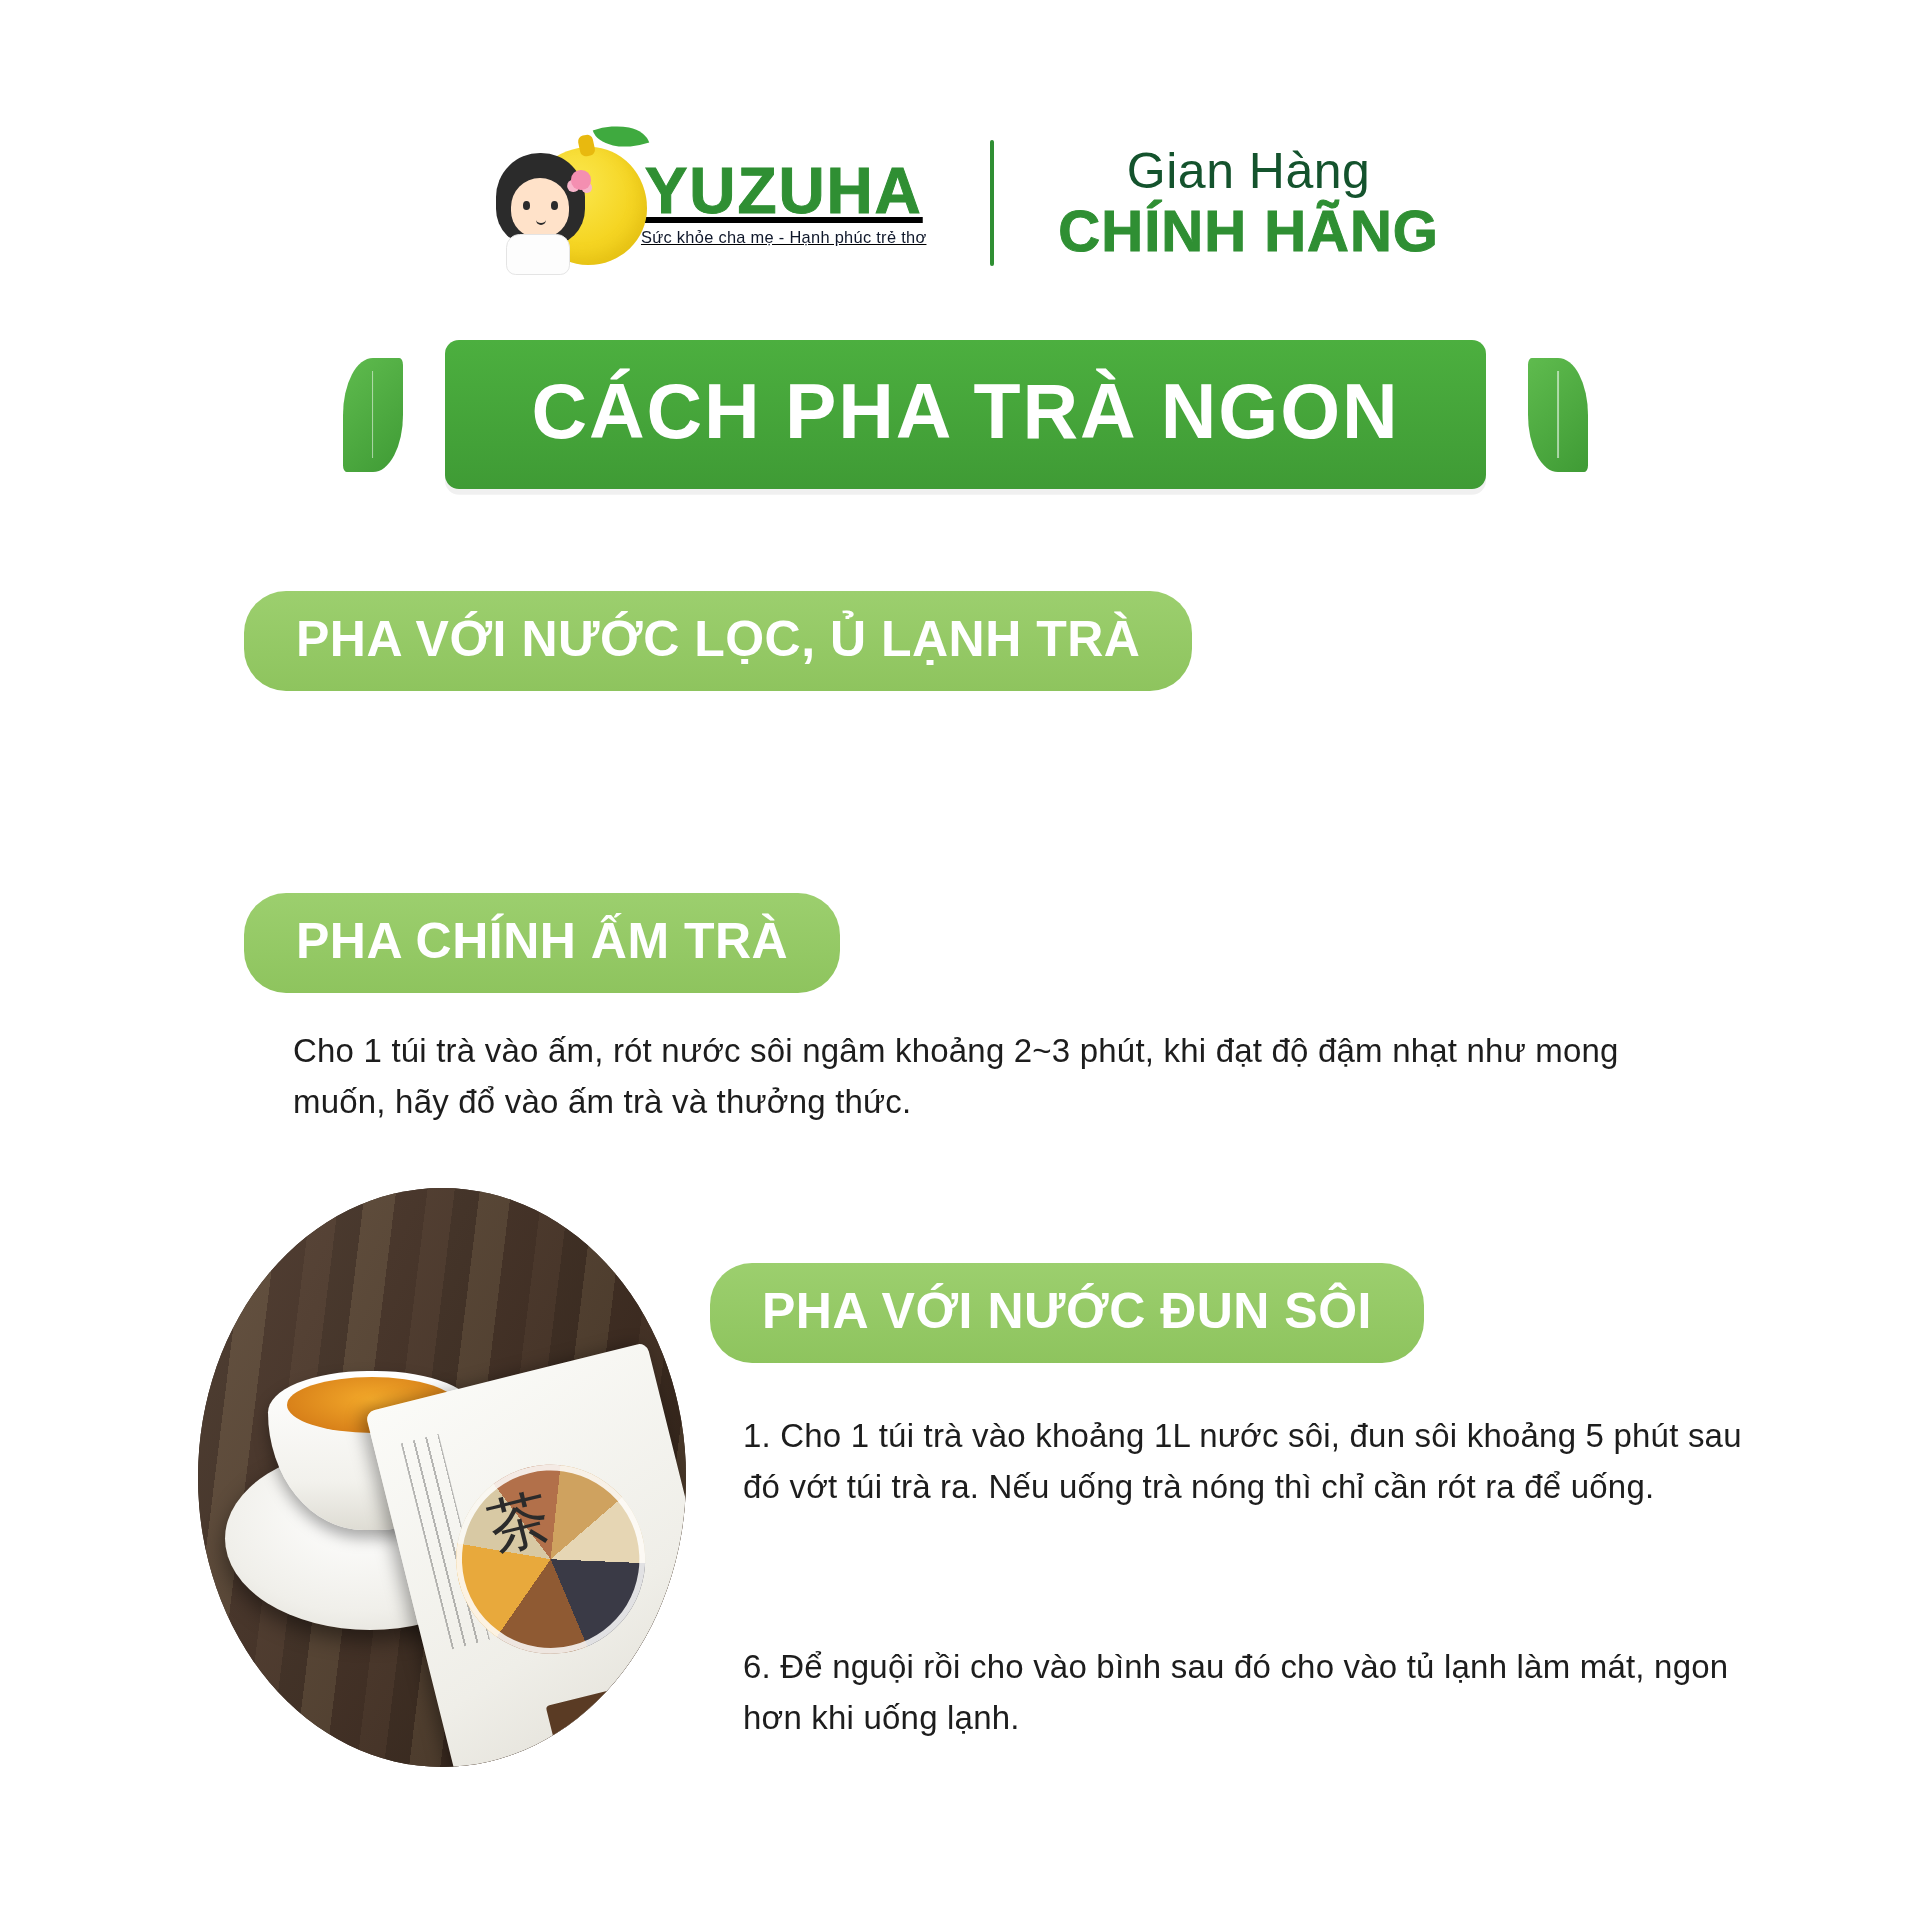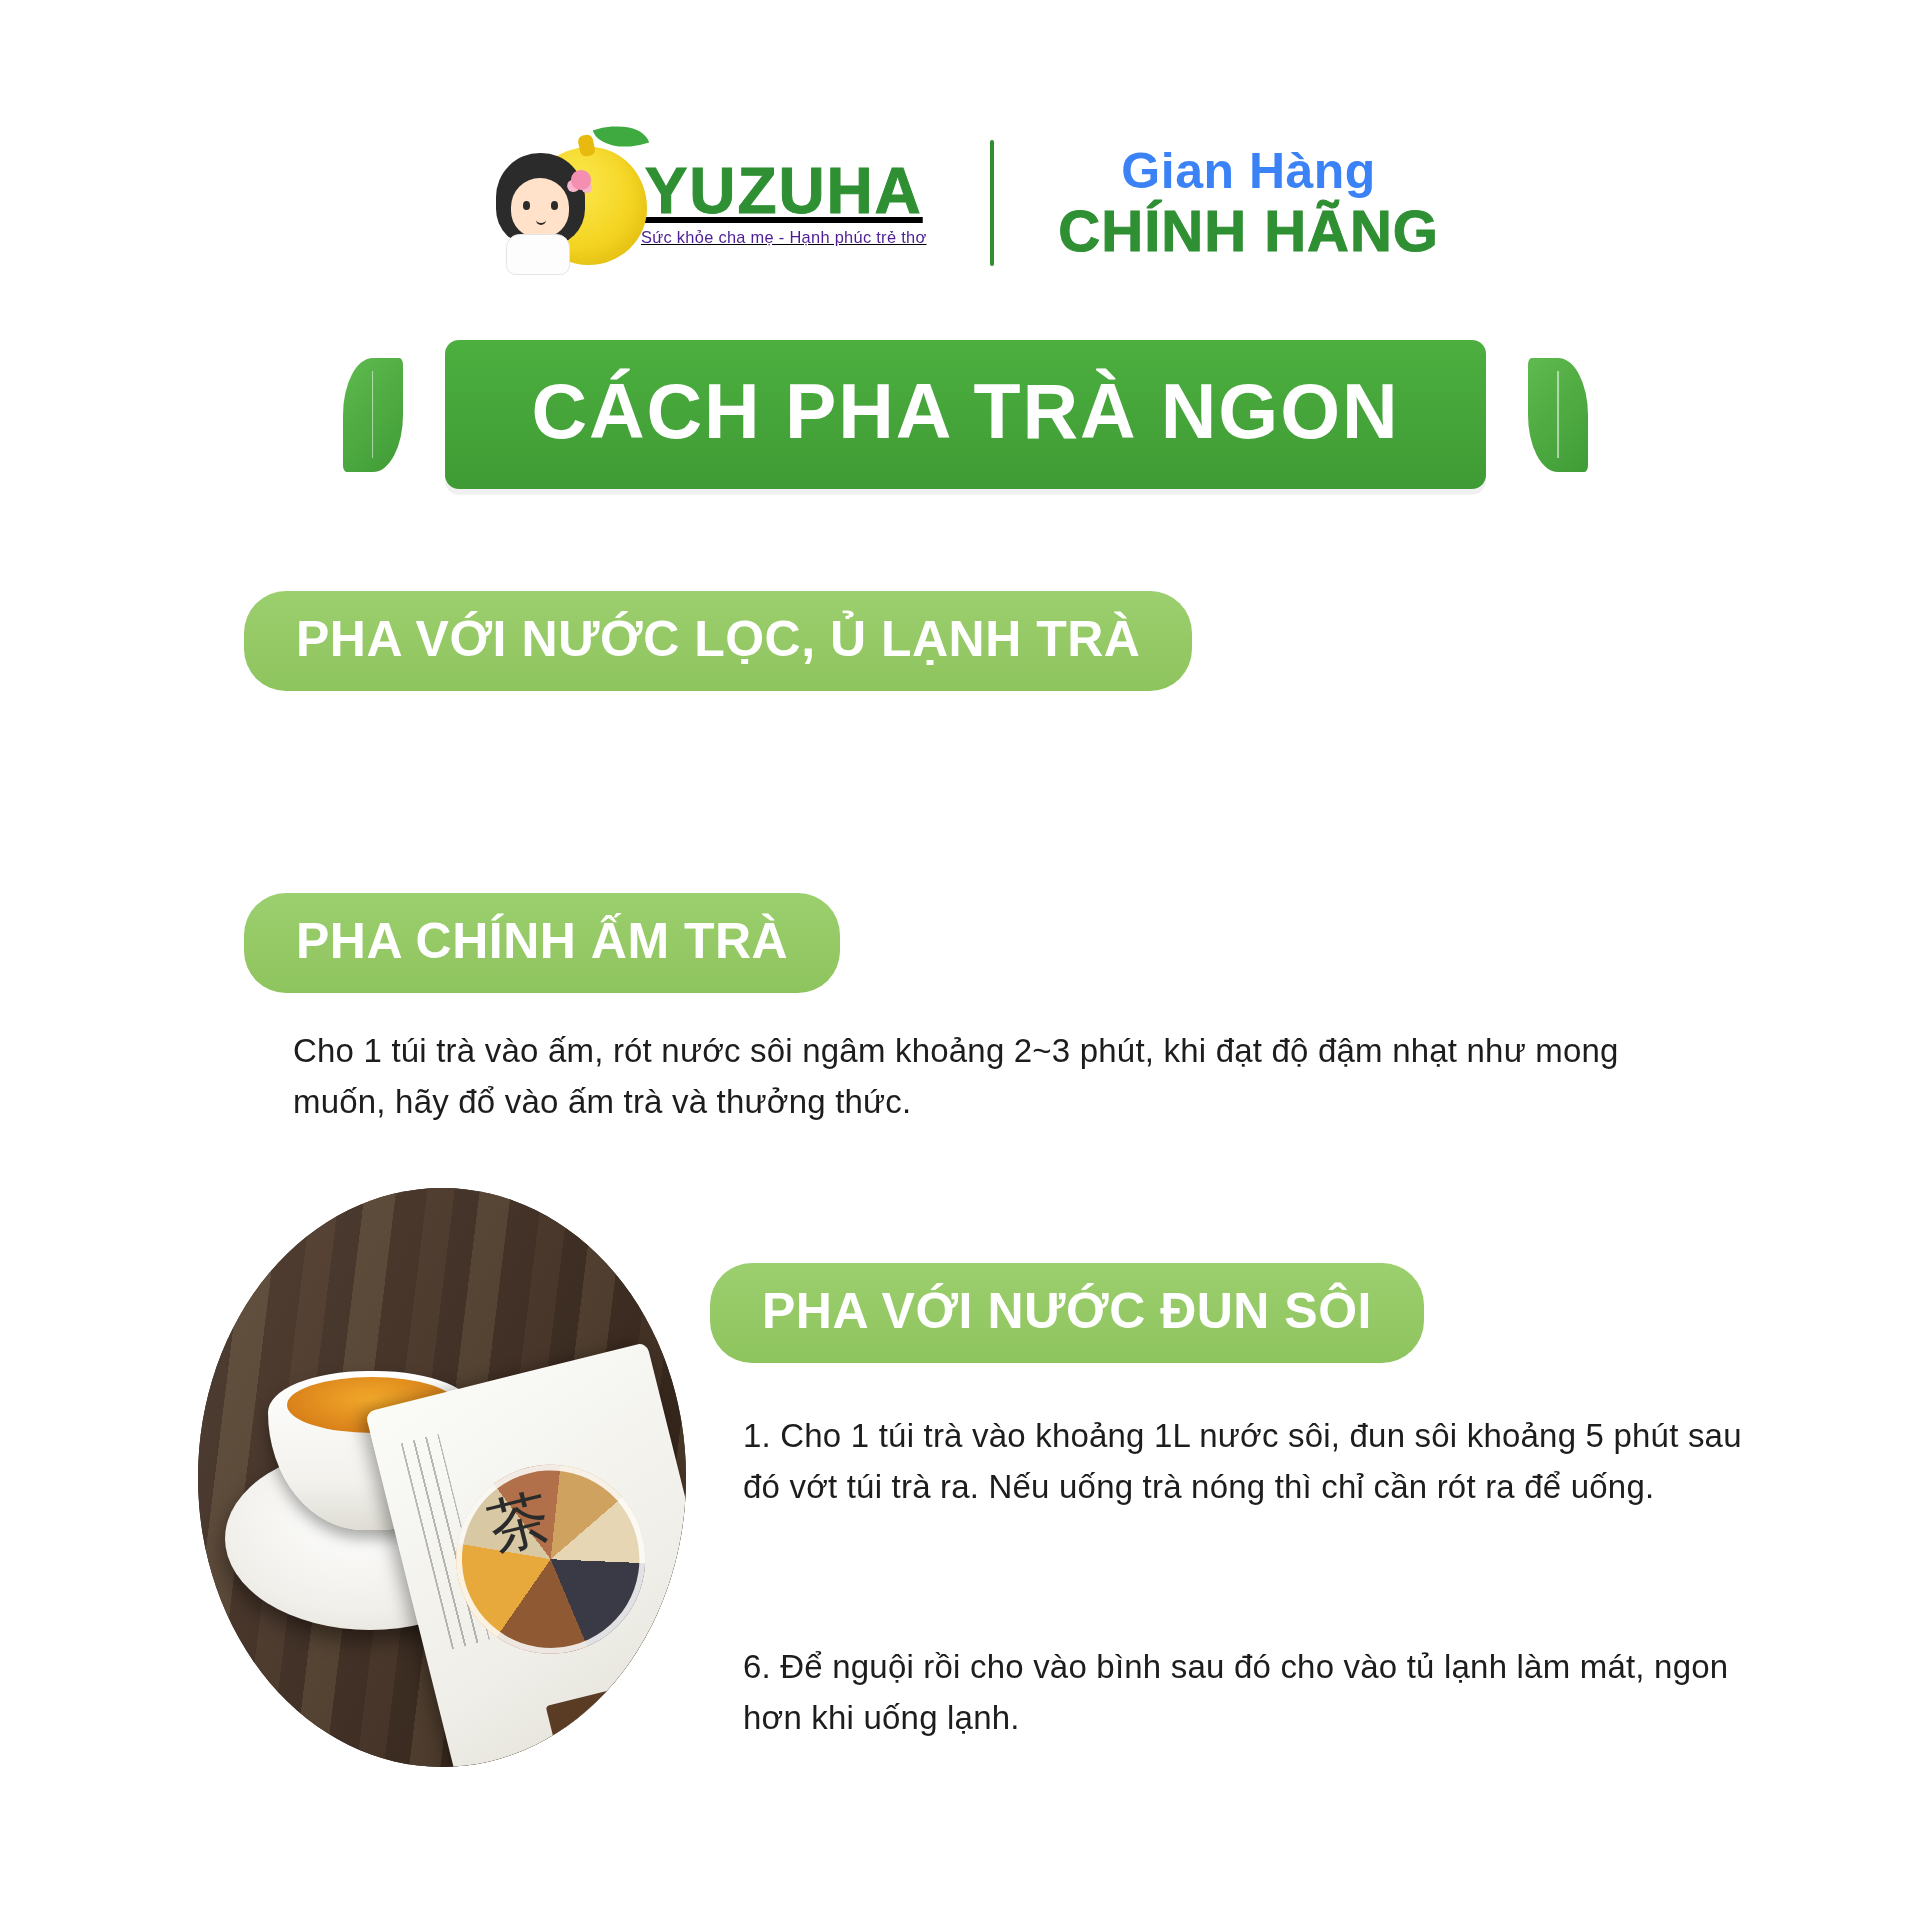--- a/index.html
+++ b/index.html
@@ -121,39 +121,39 @@
     font-size: 64px;
     font-weight: bold;
     letter-spacing: 1.9px;
     color: #2f8f33;
     line-height: 1;
     -webkit-text-stroke: 1px #2f8f33;
   }
   .brand-tag {
     margin-top: 5px;
     font-size: 16.4px;
-    color: #4c1d95;
+    color: #0f172a;
     letter-spacing: 0.3px;
   }
   .divider {
     width: 3.9px; height: 126px;
     background: #2f8f33;
     border-radius: 1.9px;
     margin: 0 25px;
   }
   .official {
     display: flex;
     flex-direction: column;
     align-items: center;
     line-height: 1.12;
   }
   .official-line1 {
     font-size: 50px;
-    font-weight: bold;
-    color: #3b82f6;
+    font-weight: normal;
+    color: #14532d;
     letter-spacing: 0.5px;
   }
   .official-line2 {
     font-size: 58px;
     font-weight: bold;
     color: #2f8f33;
     letter-spacing: 1px;
     -webkit-text-stroke: 1px #2f8f33;
   }
 

